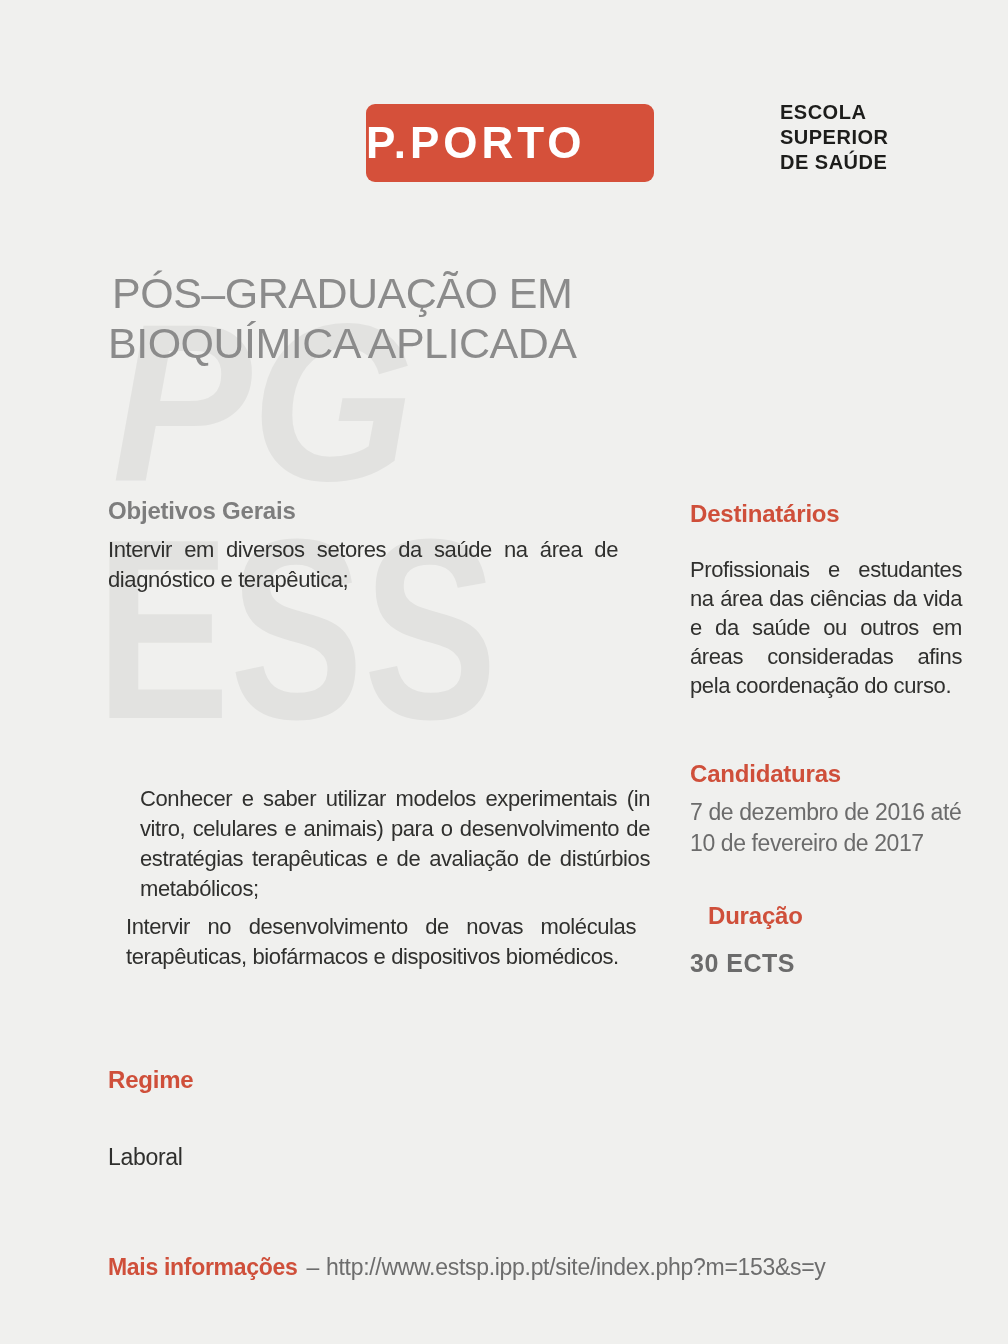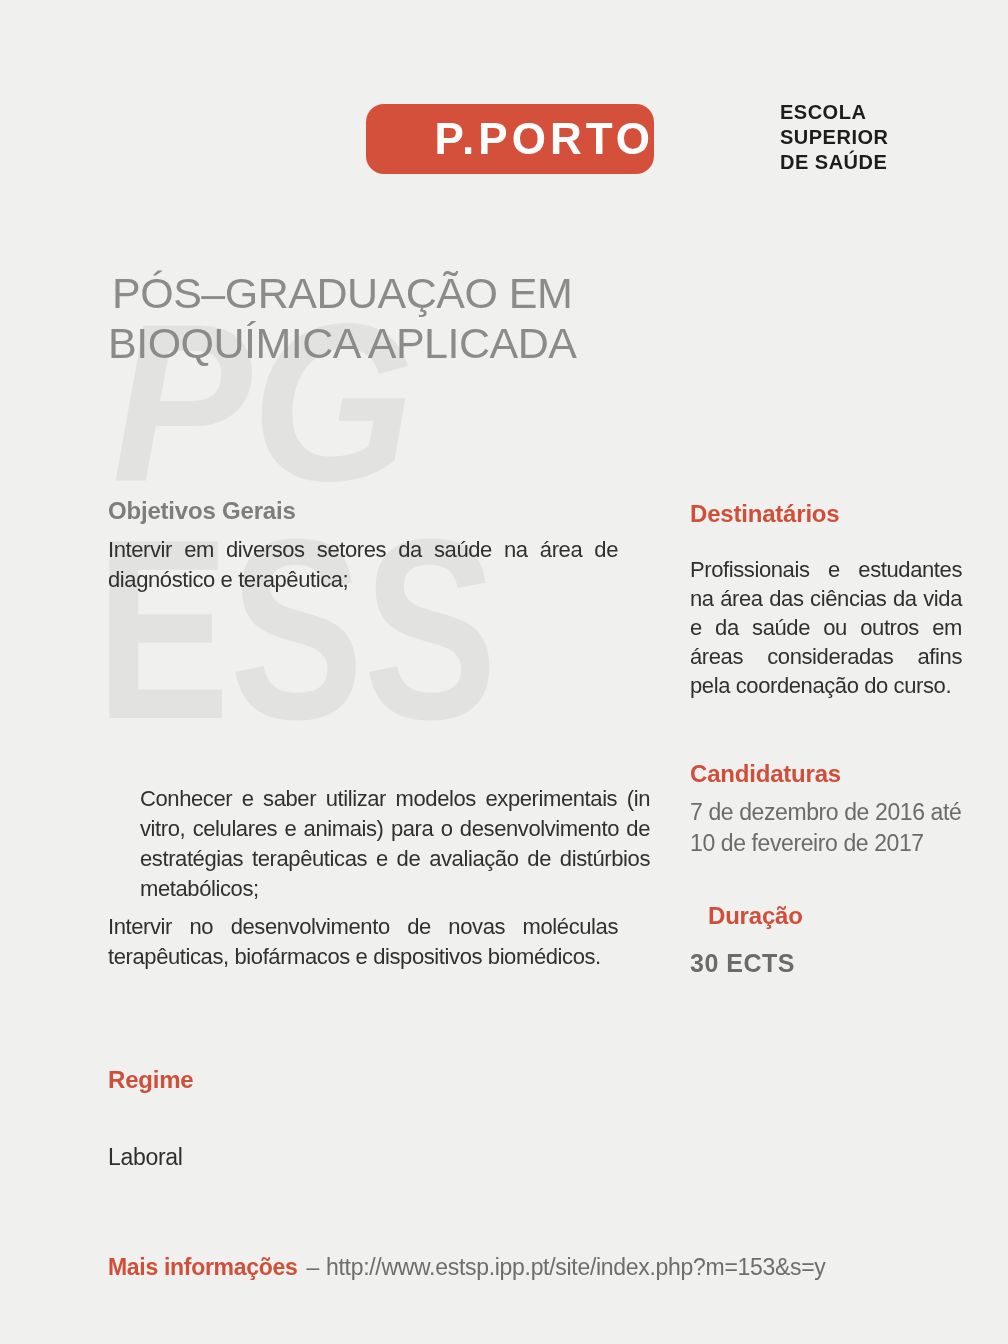--- a/index.html
+++ b/index.html
@@ -33,26 +33,26 @@
     left: 96px; top: 500px;
     font-size: 257px;
     transform: scaleX(0.78);
     transform-origin: left top;
   }
 
   
   .logo {
     position: absolute;
     left: 366px; top: 104px;
-    width: 288px; height: 70px;
+    width: 288px; height: 78px;
     background: #d5503a;
-    border-radius: 18px;
+    border-radius: 9px;
     display: flex;
     align-items: center;
-    justify-content: flex-end;
+    justify-content: flex-start;
     z-index: 1;
   }
   .logo-text {
     color: #ffffff;
     font-size: 44px;
     font-weight: bold;
     letter-spacing: 4px;
   }
   .school {
     position: absolute;
@@ -102,21 +102,21 @@
     font-size: 22px;
     line-height: 30px;
     letter-spacing: -0.4px;
     color: #30302e;
     text-align: justify;
     z-index: 1;
   }
   .obj-p1 { top: 535px; }
   .obj-p2 { top: 622px; }
   .obj-p3 { top: 784px; margin-left: 32px; }
-  .obj-p4 { top: 912px; }
+  .obj-p4 { top: 912px; margin-left: 18px; }
 
   
   .dest-h { left: 690px; top: 500px; }
   .dest-body {
     position: absolute;
     left: 690px; top: 555px;
     width: 272px;
     margin: 0;
     font-size: 22px;
     line-height: 29px;

